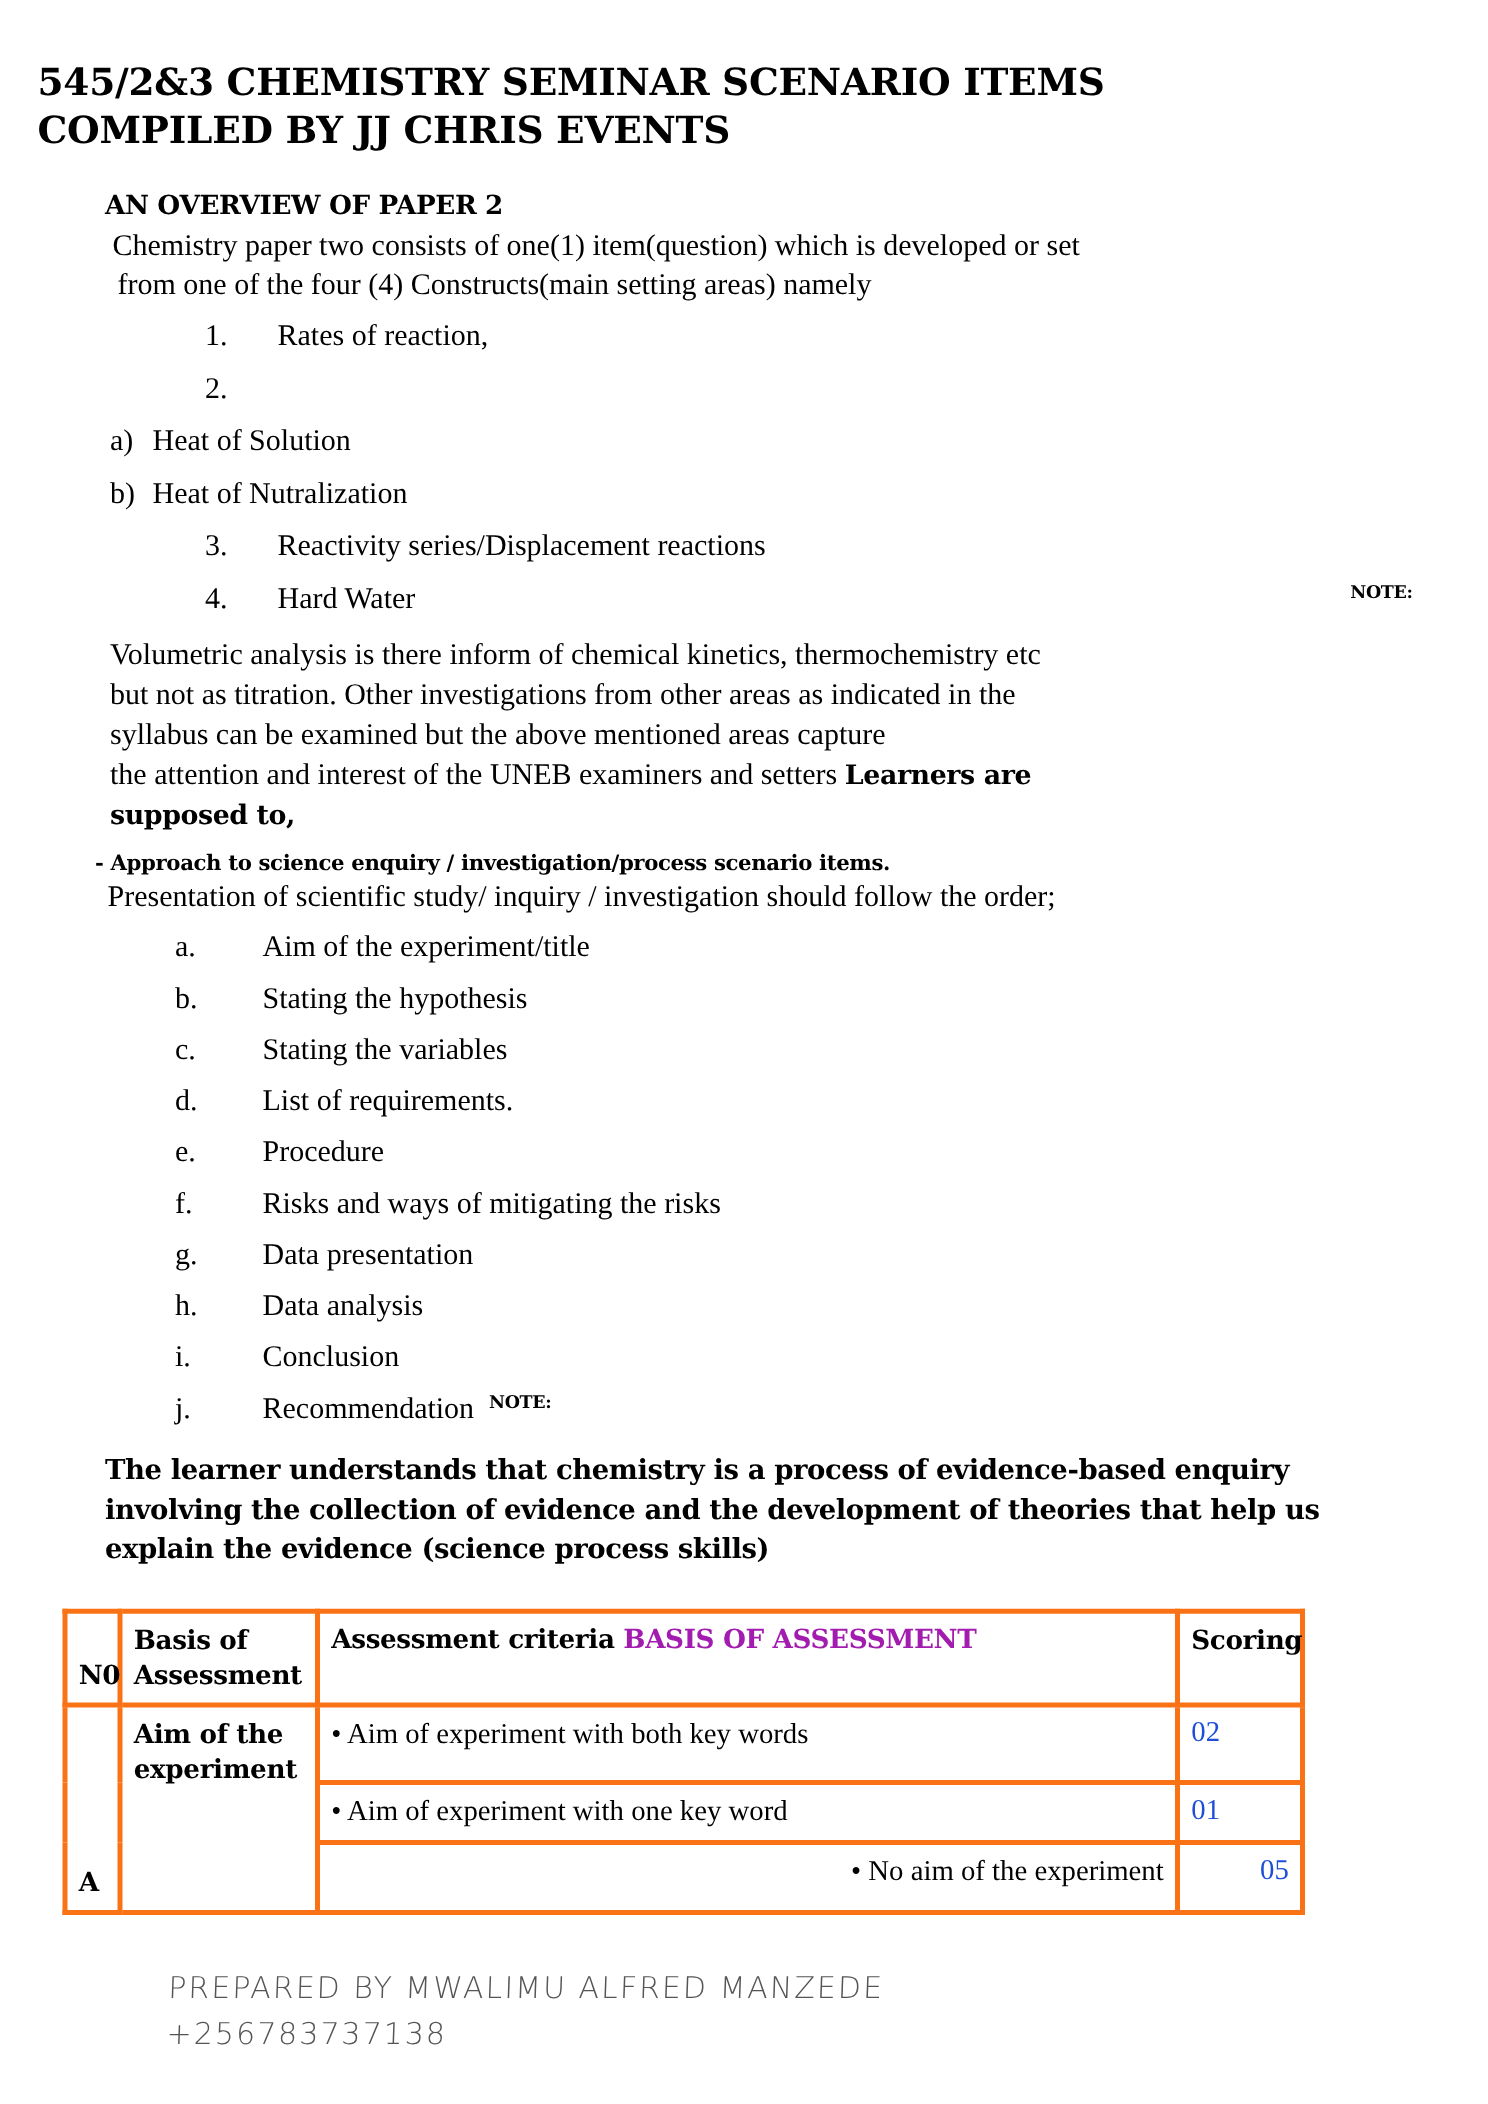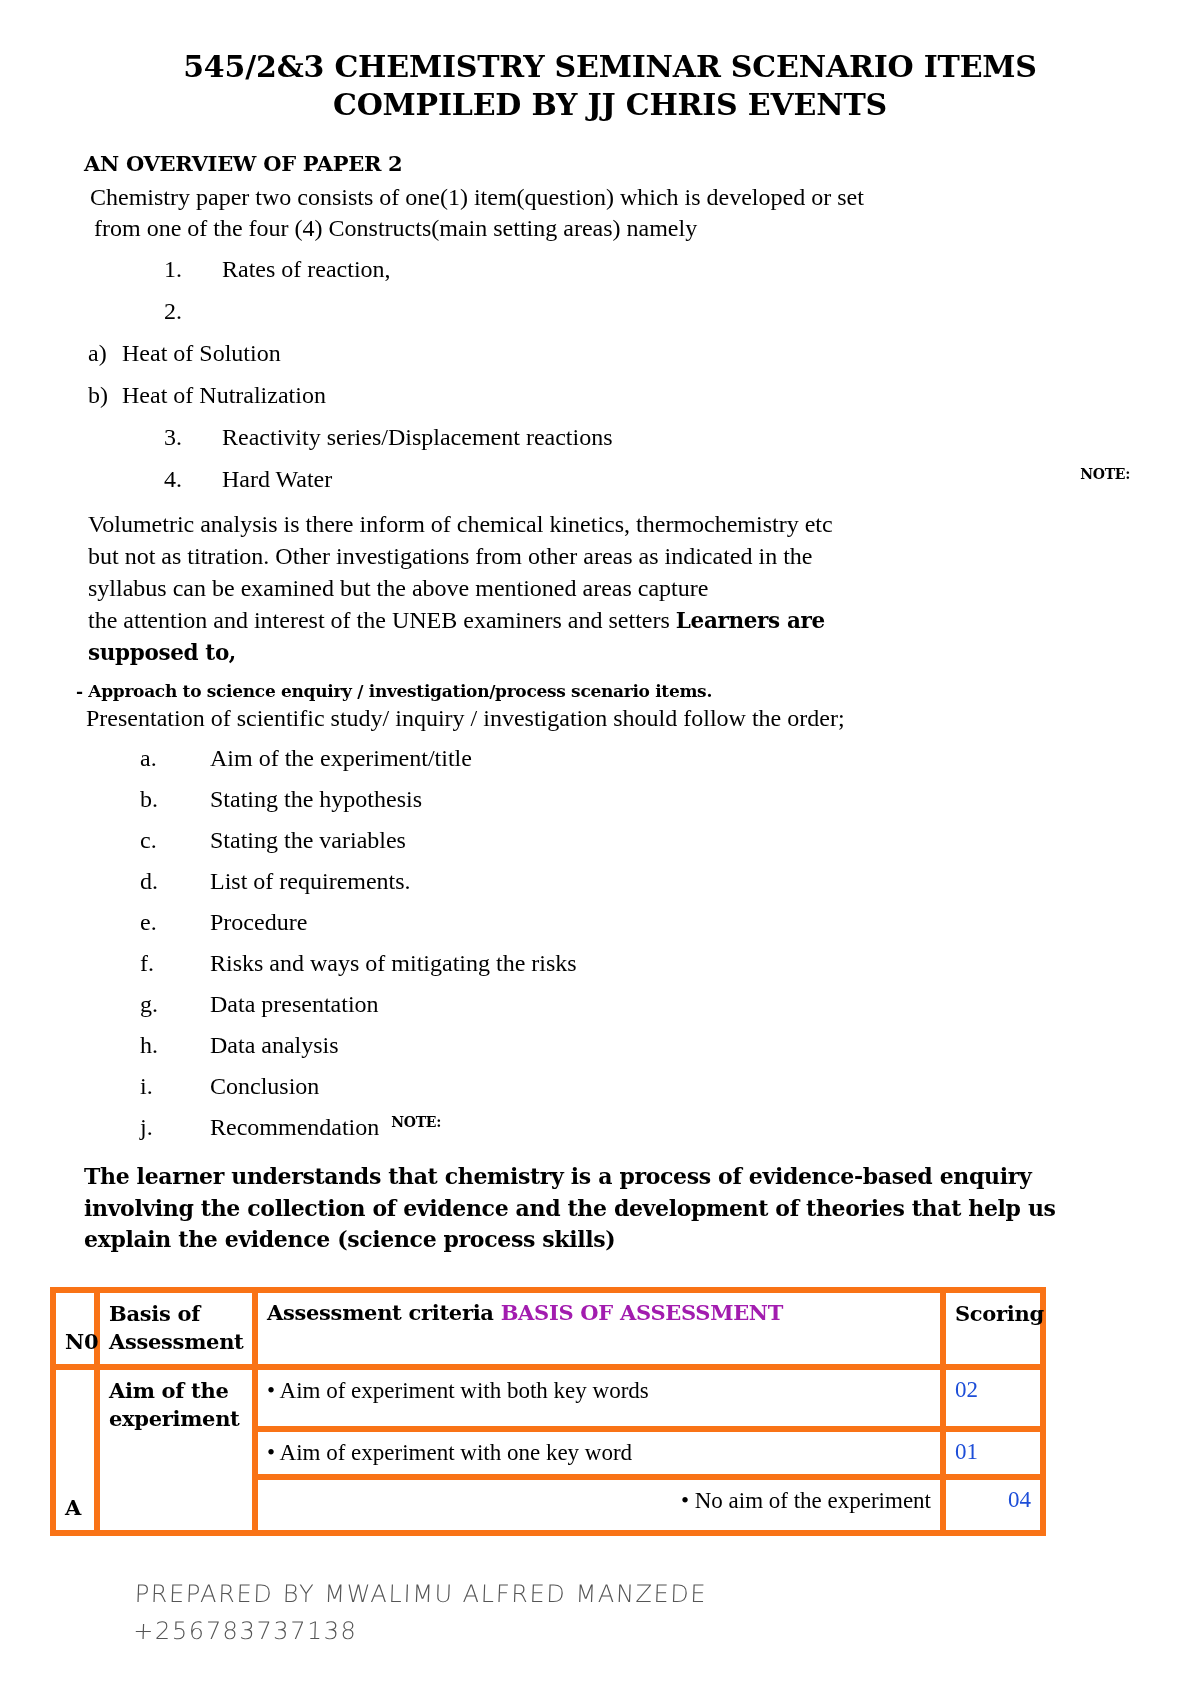--- a/index.html
+++ b/index.html
@@ -12,21 +12,20 @@
     width: 1190px;
     height: 1683px;
     background: #ffffff;
     font-family: "Liberation Serif", "DejaVu Serif", serif;
     color: #000000;
     overflow: hidden;
   }
 
   
   .title-block {
-    text-align: center;
     padding-top: 48px;
     padding-left: 30px;
   }
   .title-line {
     font-family: "DejaVu Serif", "Liberation Serif", serif;
     font-weight: bold;
     font-size: 30px;
     letter-spacing: -0.2px;
     line-height: 1.28;
     white-space: nowrap;
@@ -165,21 +164,21 @@
     margin-top: 32px;
     margin-left: -34px;
     width: 990px;
   }
   table.assess {
     border-collapse: collapse;
     width: 990px;
     table-layout: fixed;
   }
   table.assess td {
-    border: 6px solid #f97316;
+    border: 4px solid #f97316;
     padding: 7px 9px;
     vertical-align: top;
   }
   .col-no     { width: 44px; }
   .col-basis  { width: 158px; }
   .col-crit   { width: 688px; }
   .col-score  { width: 100px; }
 
   .th-bold {
     font-family: "DejaVu Serif", "Liberation Serif", serif;
@@ -368,21 +367,21 @@
             <td class="score-txt">02</td>
           </tr>
 
           <tr class="row-h2">
             <td class="crit-txt">• Aim of experiment with one key word</td>
             <td class="score-txt">01</td>
           </tr>
 
           <tr class="row-h3">
             <td class="crit-txt">• No aim of the experiment</td>
-            <td class="score-txt">04</td>
+            <td class="score-txt">05</td>
           </tr>
         </tbody>
       </table>
     </div>
 
     <div class="footer">
       <div class="fline">PREPARED BY MWALIMU ALFRED MANZEDE</div>
       <div class="fline">+256783737138</div>
     </div>
 

